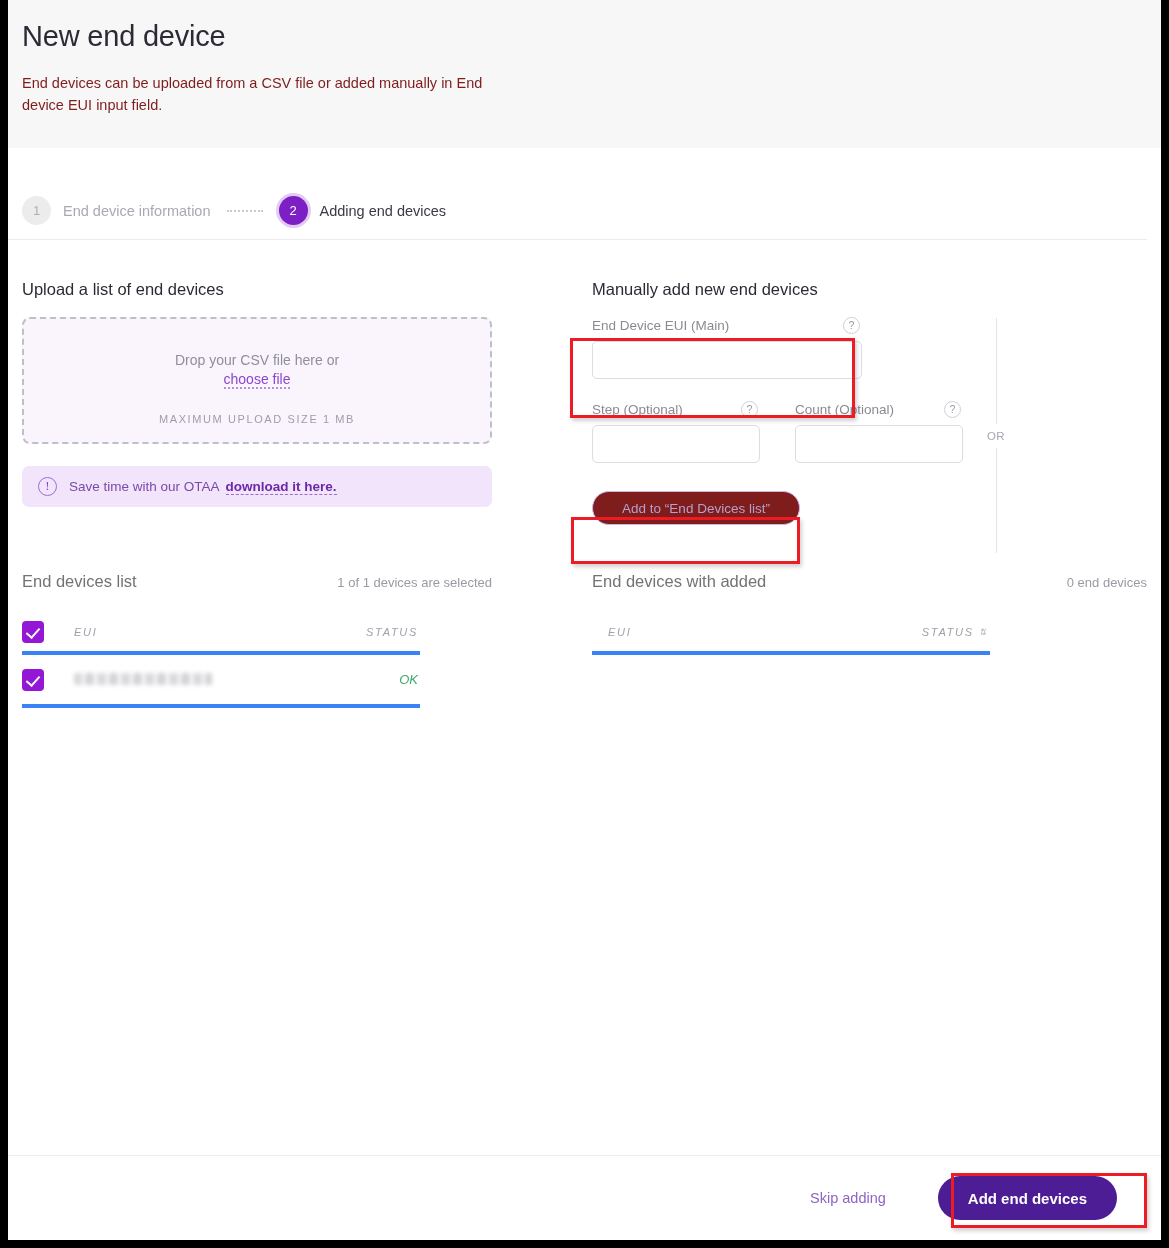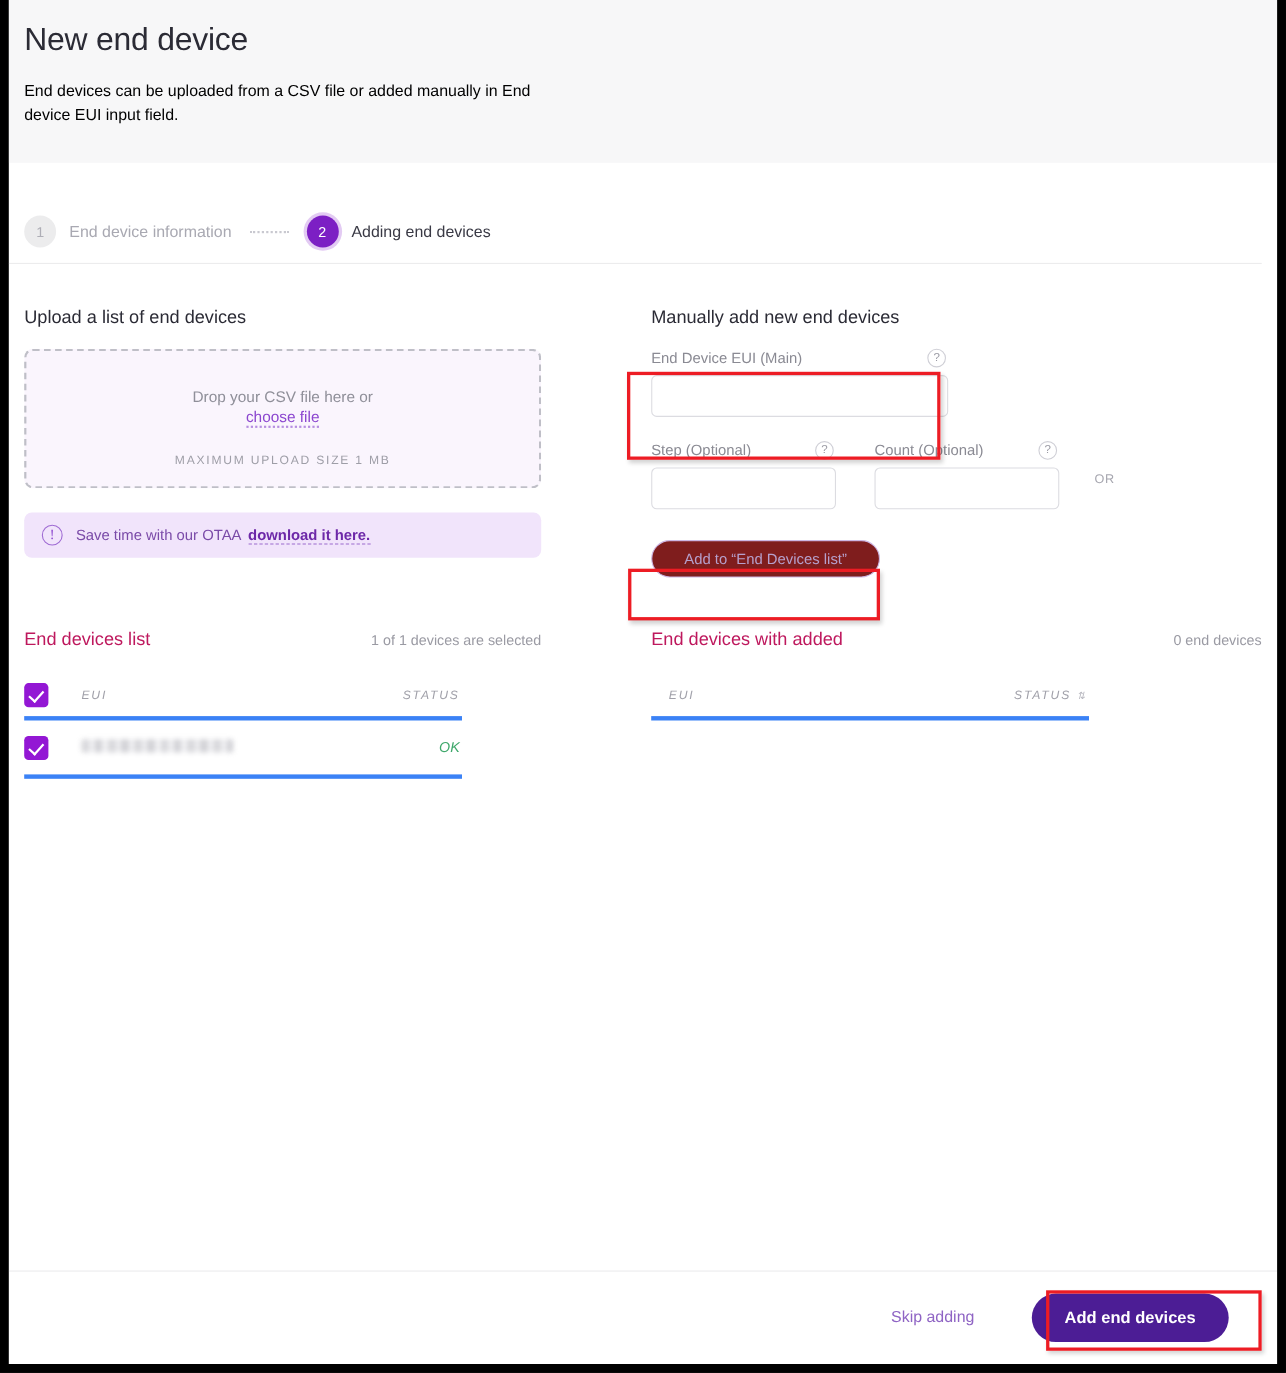--- a/index.html
+++ b/index.html
@@ -32,21 +32,21 @@
     font-size: 29px;
     font-weight: 400;
     color: #2b2b35;
     letter-spacing: -0.2px;
     line-height: 1.3;
   }
   .header p {
     margin-top: 16px;
     font-size: 14.5px;
     line-height: 1.55;
-    color: #000000;
+    color: #7f1d1d;
     max-width: 470px;
   }
 
   
   .stepper {
     display: flex;
     align-items: center;
     padding: 34px 0 0 14px;
     height: 92px;
     border-bottom: 1px solid #ececed;
@@ -153,21 +153,21 @@
   }
 
   
   .divider-wrap {
     position: absolute;
     left: 503px;
     top: 38px;
     width: 2px;
     height: 235px;
     display: flex;
-    flex-direction: row;
+    flex-direction: column;
     align-items: center;
   }
   .divider-line { width: 1px; background: #e4e4e7; flex: 1 1 auto; }
   .or-text {
     font-size: 11.5px;
     color: #a7a7b0;
     letter-spacing: 0.5px;
     padding: 6px 0;
   }
 
@@ -235,21 +235,21 @@
     margin-top: 47px;
   }
   .list-block-left  { width: 470px; flex: 0 0 470px; }
   .list-block-right { flex: 1 1 auto; margin-left: 100px; }
 
   .list-head {
     display: flex;
     align-items: baseline;
     justify-content: space-between;
   }
-  .list-title { font-size: 16.5px; color: #be185d; }
+  .list-title { font-size: 16.5px; color: #737373; }
   .list-meta  { font-size: 13px; color: #9a9aa3; }
 
   .tbl { margin-top: 22px; width: 398px; }
   .tbl-row {
     display: flex;
     align-items: center;
     height: 53px;
     border-bottom: 4px solid #3b82f6;
     padding-right: 2px;
     font-style: italic;

